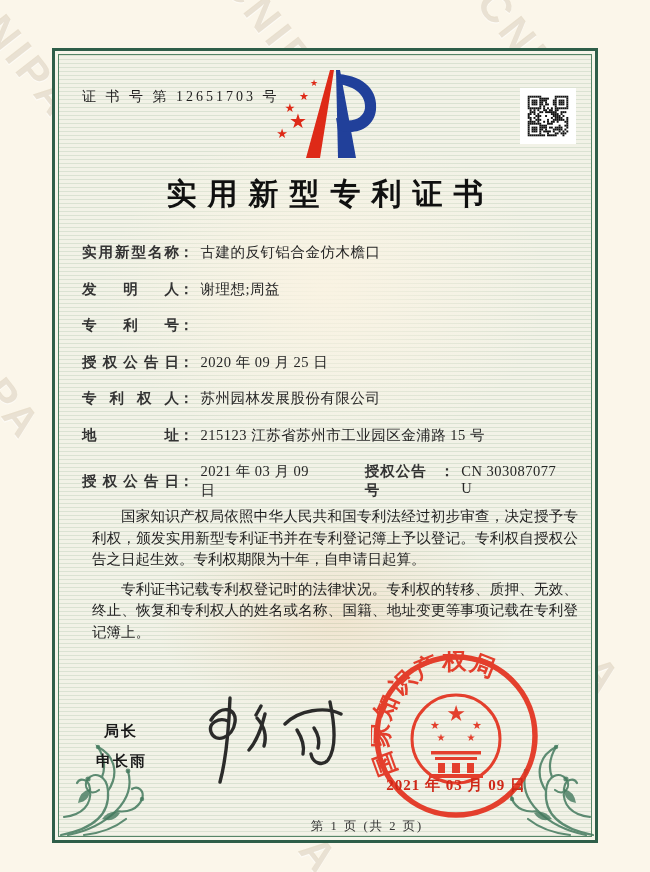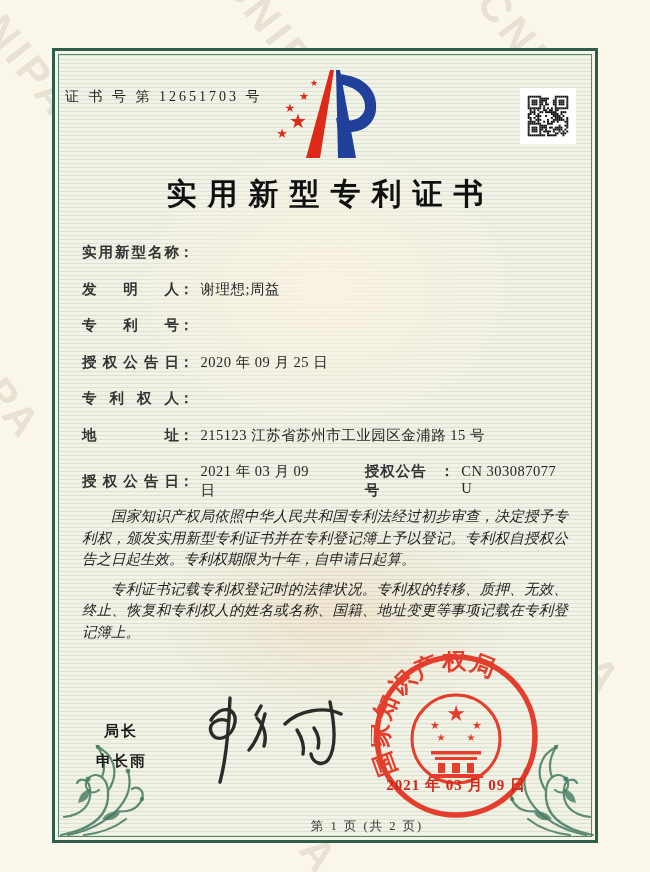--- a/index.html
+++ b/index.html
@@ -30,44 +30,44 @@
     border:1px solid #558568;
     background:
       radial-gradient(ellipse 260px 150px at 52% 72%, rgba(233,160,90,0.16), rgba(233,160,90,0) 70%),
       radial-gradient(ellipse 300px 220px at 50% 30%, rgba(250,243,226,0.9), rgba(250,243,226,0) 75%),
       repeating-linear-gradient(0deg,
         rgba(146,178,148,0.25) 0px, rgba(146,178,148,0.25) 1px,
         rgba(244,244,234,0) 1px, rgba(244,244,234,0) 4px),
       #f2f2e7;
   }
   .cert-no{
-    position:absolute;left:65px;top:88px;z-index:5;
+    position:absolute;left:82px;top:88px;z-index:5;
     font-size:14px;letter-spacing:3px;color:#1f1f1f;
   }
   .logo{position:absolute;left:268px;top:66px;z-index:5;}
   .qr{position:absolute;left:520px;top:88px;width:56px;height:56px;background:#fff;z-index:5;padding:0;}
   .title{
     position:absolute;left:52px;top:174px;width:546px;z-index:5;
     text-align:center;font-size:30px;font-weight:700;color:#101010;
     letter-spacing:11px;text-indent:11px;
   }
   .fields{position:absolute;left:82px;top:243px;width:486px;z-index:5;}
   .f-row{display:flex;align-items:center;margin-bottom:17.5px;font-size:14.5px;color:#262626;}
   .f-label{
     display:inline-block;width:97px;flex:0 0 97px;
     text-align:justify;text-align-last:justify;font-weight:600;color:#333;
   }
   .f-colon{font-weight:600;color:#333;}
   .f-value{margin-left:7px;letter-spacing:0.5px;font-weight:500;}
   .f-pair2{display:flex;align-items:baseline;margin-left:40px;}
   .f-label2{font-weight:600;color:#333;letter-spacing:1px;}
   .paras{
-    position:absolute;left:82px;top:506px;width:486px;z-index:5;
+    position:absolute;left:92px;top:506px;width:486px;z-index:5;
     font-size:14.5px;line-height:21.5px;color:#1e1e1e;
-    font-style:italic;text-align:justify;
+    text-align:justify;
   }
   .paras p{margin:0 0 8px 0;text-indent:2em;}
   .sign-title,.sign-name{
     position:absolute;left:96px;z-index:6;
     font-family:"Liberation Sans","DejaVu Sans",sans-serif;
     font-weight:bold;font-size:15px;color:#1b1b1b;letter-spacing:2px;
   }
   .sign-title{top:722px;margin-left:8px;}
   .sign-name{top:752px;}
   .sign-script{position:absolute;left:185px;top:686px;z-index:6;}
@@ -403,38 +403,40 @@
     <rect x="18" y="24" width="1" height="1" fill="#111"></rect>
     <rect x="22" y="24" width="1" height="1" fill="#111"></rect>
   </svg>
 
 <div class="title">实用新型专利证书</div>
 
 <div class="fields">
   <div class="f-row">
     <span class="f-label">实用新型名称</span>
       <span class="f-colon">：</span>
+    <span class="f-value">古建的反钉铝合金仿木檐口</span>
   </div>
   <div class="f-row">
     <span class="f-label">发明人</span>
       <span class="f-colon">：</span>
     <span class="f-value">谢理想;周益</span>
   </div>
   <div class="f-row">
     <span class="f-label">专利号</span>
       <span class="f-colon">：</span>
   </div>
   <div class="f-row">
     <span class="f-label">授权公告日</span>
       <span class="f-colon">：</span>
     <span class="f-value">2020 年 09 月 25 日</span>
   </div>
   <div class="f-row">
     <span class="f-label">专利权人</span>
       <span class="f-colon">：</span>
+    <span class="f-value">苏州园林发展股份有限公司</span>
   </div>
   <div class="f-row">
     <span class="f-label">地址</span>
       <span class="f-colon">：</span>
     <span class="f-value">215123 江苏省苏州市工业园区金浦路 15 号</span>
   </div>
   <div class="f-row">
     <span class="f-label">授权公告日</span>
       <span class="f-colon">：</span>
     <span class="f-value">2021 年 03 月 09 日</span>

